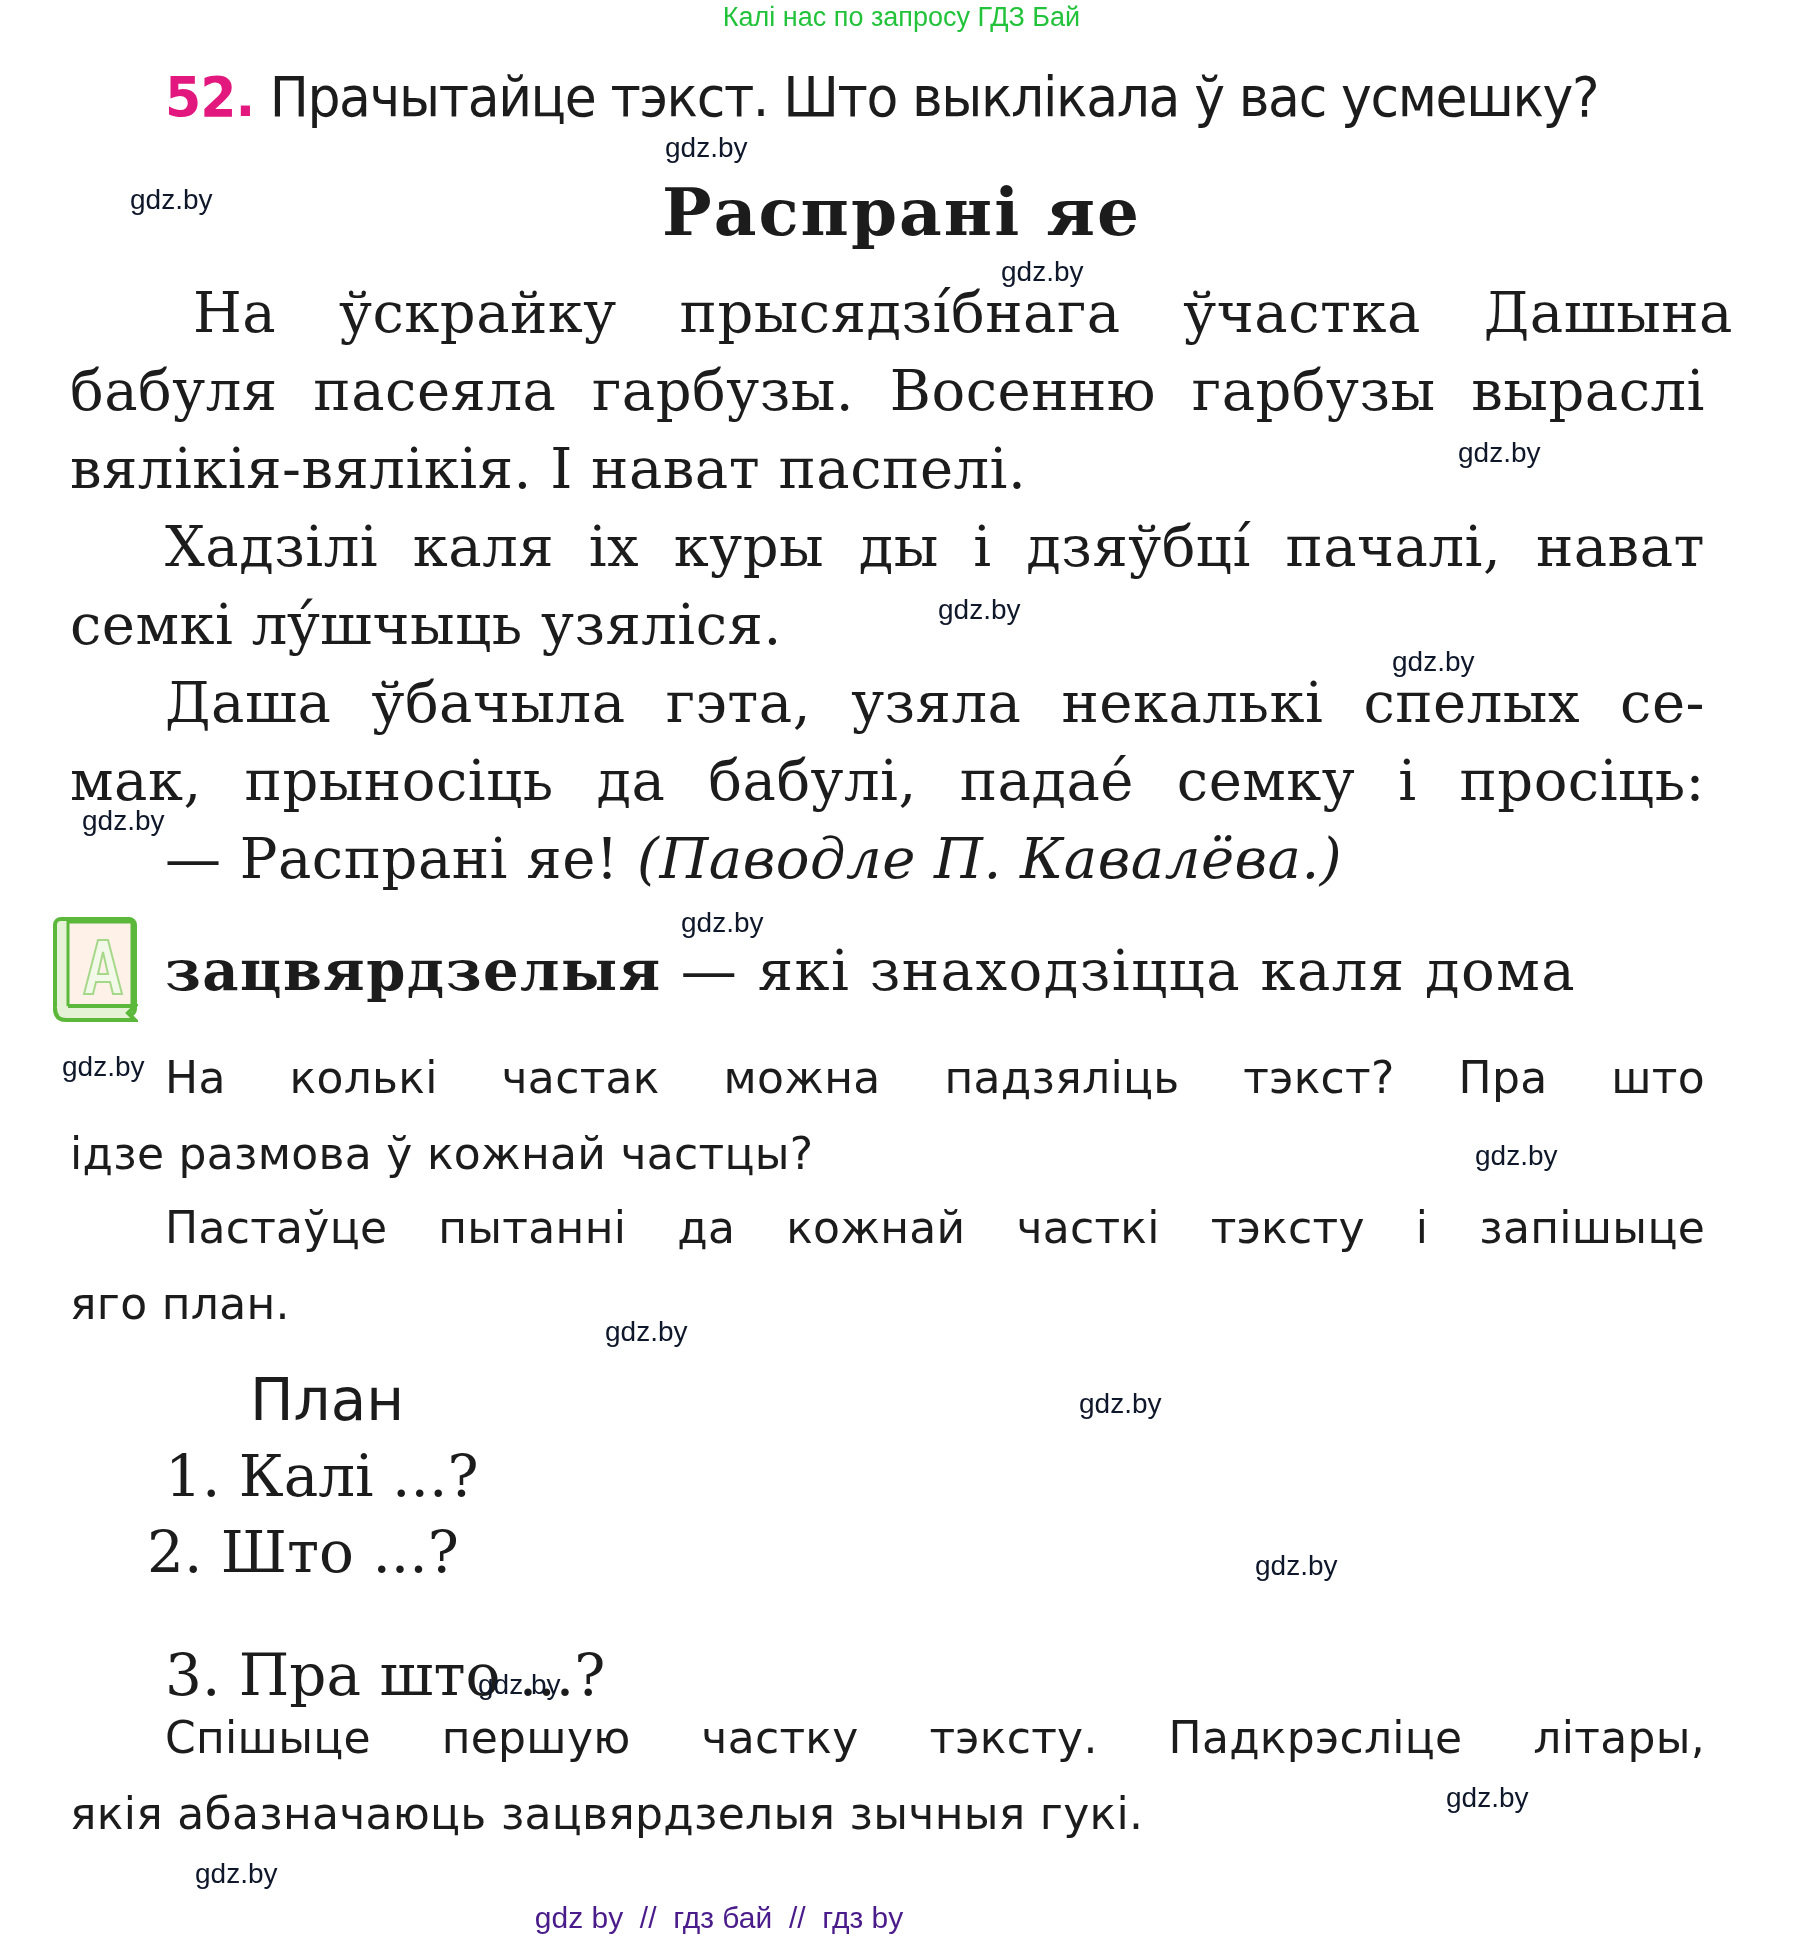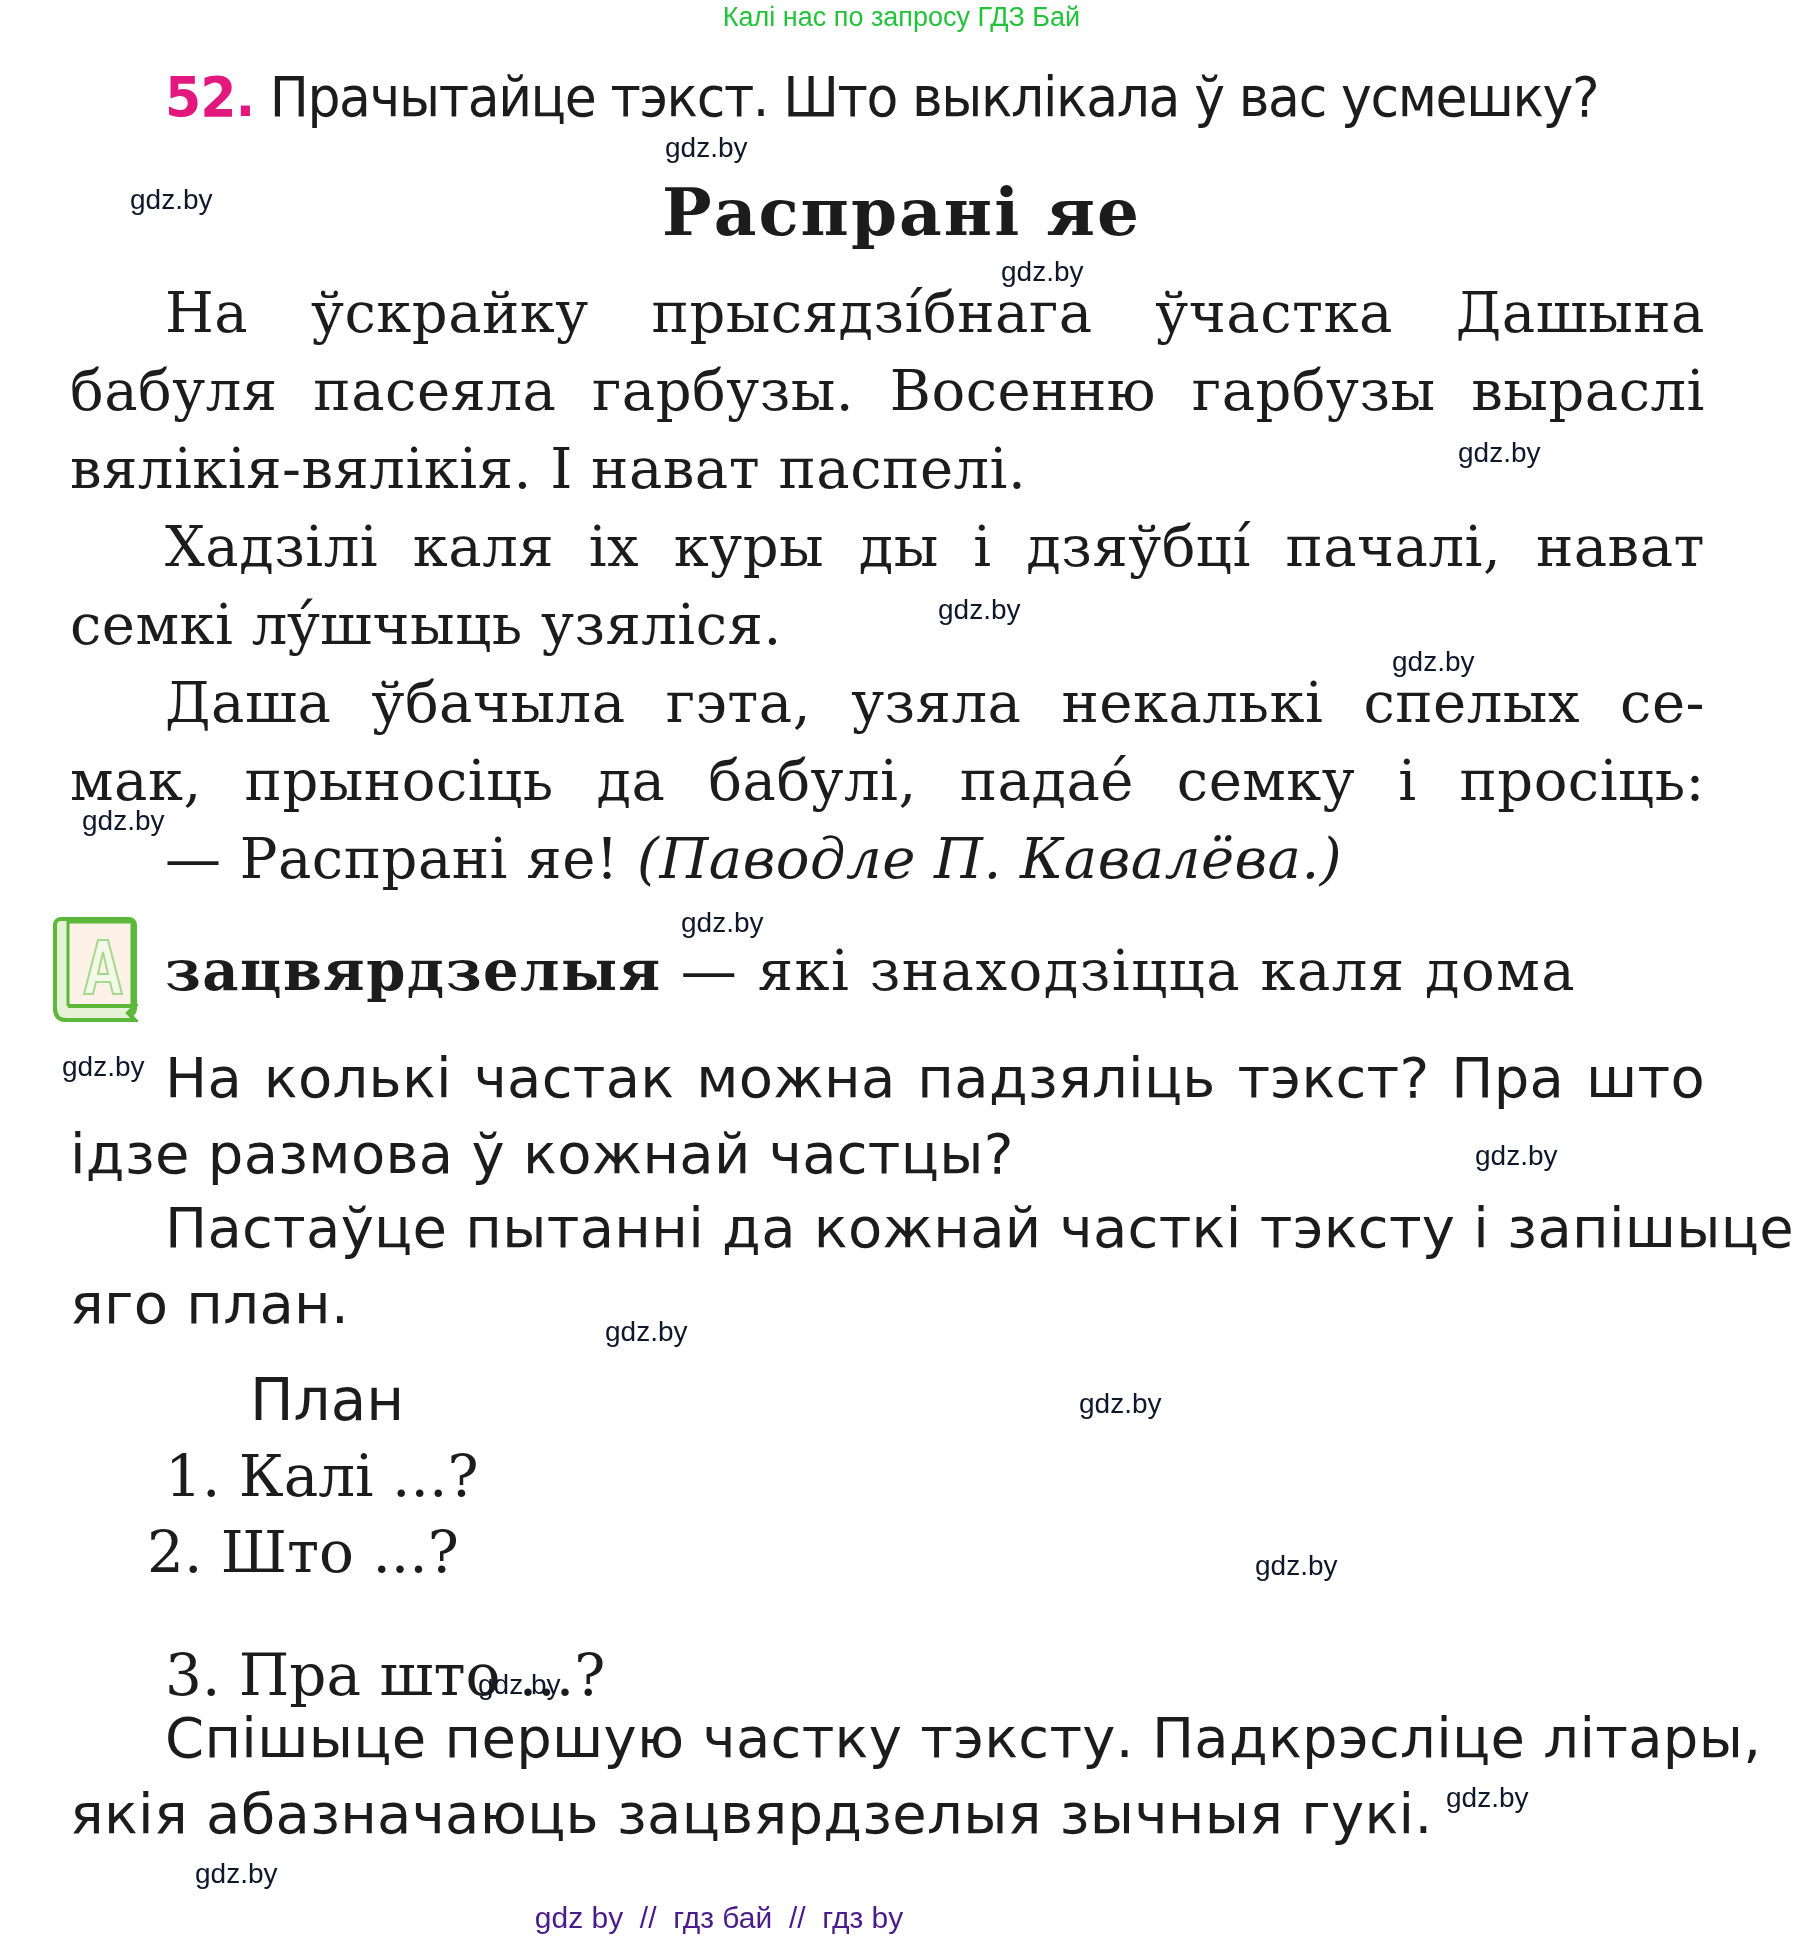--- a/index.html
+++ b/index.html
@@ -19,38 +19,38 @@
   .indent { left:165px; width:1540px; }
   .justify { text-align:justify; text-align-last:justify; }
   .citation { font-style:italic; }
 
   .wm { font-size:28px; line-height:32px; color:#0f172a; font-family:"Liberation Sans", sans-serif; }
 
   .glossary-icon { left:52px; top:916px; width:86px; height:112px; }
   .gloss { left:165px; top:934px; font-size:56px; line-height:72px; letter-spacing:1.5px; }
   .gloss .term { font-weight:bold; }
 
-  .q { font-size:56px; line-height:76px; letter-spacing:0.3px; }
+  .q { font-size:44px; line-height:76px; letter-spacing:0.3px; }
   .plan { font-size:58px; line-height:76px; }
 
   .footer { left:0; width:1438px; top:1900px; text-align:center; font-size:30px; line-height:36px; color:#4a1b8a; }
 </style>
 </head>
 <body>
 
 <div class="abs top-banner lib">Калі нас по запросу ГДЗ Бай</div>
 
 <div class="abs task-line sans">
   <span class="task-num">52.</span>
   <span>Прачытайце тэкст. Што выклікала ў вас усмешку?</span>
 </div>
 
 <div class="abs story-title serif">Распрані яе</div>
 
-<div class="abs serif story indent justify" style="top:274px;">На ўскрайку прысядзíбнага ўчастка Дашына</div>
+<div class="abs serif story indent justify" style="top:274px;margin-left:28px;">На ўскрайку прысядзíбнага ўчастка Дашына</div>
 <div class="abs serif story story-line justify" style="top:352px;">бабуля пасеяла гарбузы. Восенню гарбузы выраслі</div>
 <div class="abs serif story story-line" style="top:430px;">вялікія-вялікія. І нават паспелі.</div>
 <div class="abs serif story indent justify" style="top:508px;">Хадзілі каля іх куры ды і дзяўбцí пачалі, нават</div>
 <div class="abs serif story story-line" style="top:586px;">семкі лýшчыць узяліся.</div>
 <div class="abs serif story indent justify" style="top:664px;">Даша ўбачыла гэта, узяла некалькі спелых се-</div>
 <div class="abs serif story story-line justify" style="top:742px;">мак, прыносіць да бабулі, падаé семку і просіць:</div>
 <div class="abs serif story" style="left:165px; top:820px;text-align:center;">
   <span>— Распрані яе!</span>
   <span class="citation">(Паводле П. Кавалёва.)</span>
 </div>

